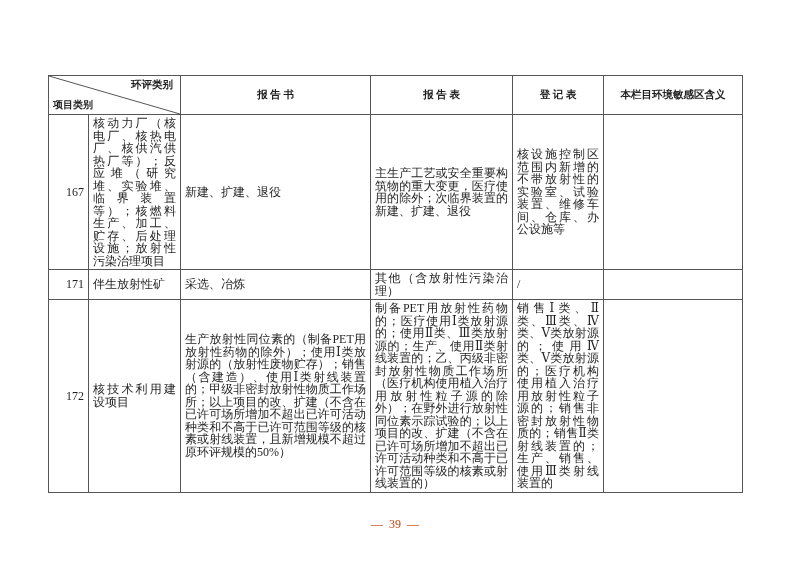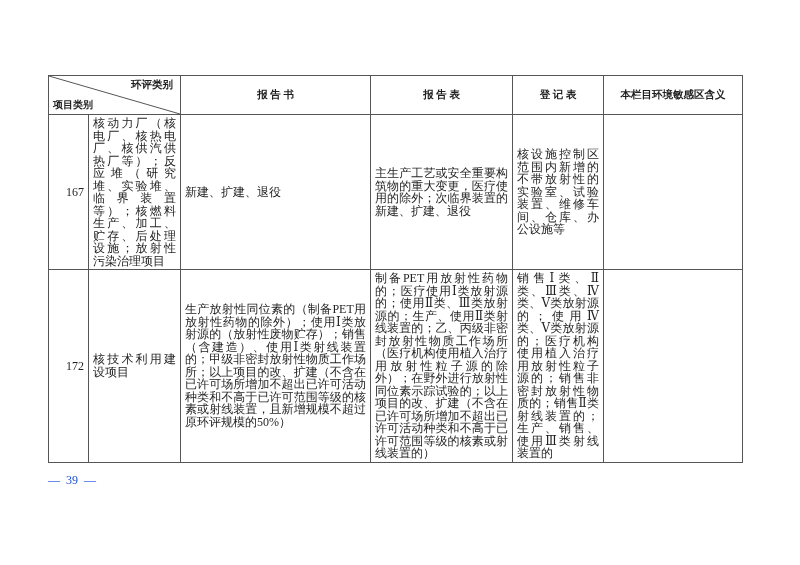--- a/index.html
+++ b/index.html
@@ -60,24 +60,24 @@
     right: 7px; top: 3px;
     font-size: 10.5px;
     text-align: center;
   }
   th.diag .diag-bottom {
     position: absolute;
     left: 4px; bottom: 3px;
     font-size: 10px;
   }
   .page-footer {
-    margin-top: 10px;
-    text-align: left;
+    margin-top: 24px;
+    text-align: center;
     font-size: 12px;
-    color: #1d4ed8;
+    color: #c2410c;
     white-space: pre;
   }
 </style>
 </head>
 <body>
 
 <div class="sheet">
   <table class="catalog">
     <colgroup>
       <col style="width:40px">
@@ -107,20 +107,28 @@
       <td class="txt">核动力厂（核电厂、核热电厂、核供汽供热厂等）；反应堆（研究堆、实验堆、临界装置等）；核燃料生产、加工、贮存、后处理设施；放射性污染治理项目</td>
       <td class="txt">新建、扩建、退役</td>
       <td class="txt">主生产工艺或安全重要构筑物的重大变更，医疗使用的除外；次临界装置的新建、扩建、退役</td>
       <td class="txt">核设施控制区范围内新增的不带放射性的实验室、试验装置、维修车间、仓库、办公设施等</td>
       <td class="txt"></td>
     </tr>
 
 
 
 
+    <tr class="h-171">
+      <td class="c-num">171</td>
+      <td class="txt">伴生放射性矿</td>
+      <td class="txt">采选、冶炼</td>
+      <td class="txt">其他（含放射性污染治理）</td>
+      <td class="txt">/</td>
+      <td class="txt"></td>
+    </tr>
 
     <tr class="h-172">
       <td class="c-num">172</td>
       <td class="txt">核技术利用建设项目</td>
       <td class="txt">生产放射性同位素的（制备PET用放射性药物的除外）；使用Ⅰ类放射源的（放射性废物贮存）；销售（含建造）、使用Ⅰ类射线装置的；甲级非密封放射性物质工作场所；以上项目的改、扩建（不含在已许可场所增加不超出已许可活动种类和不高于已许可范围等级的核素或射线装置，且新增规模不超过原环评规模的50%）</td>
       <td class="txt">制备PET用放射性药物的；医疗使用Ⅰ类放射源的；使用Ⅱ类、Ⅲ类放射源的；生产、使用Ⅱ类射线装置的；乙、丙级非密封放射性物质工作场所（医疗机构使用植入治疗用放射性粒子源的除外）；在野外进行放射性同位素示踪试验的；以上项目的改、扩建（不含在已许可场所增加不超出已许可活动种类和不高于已许可范围等级的核素或射线装置的）</td>
       <td class="txt">销售Ⅰ类、Ⅱ类、Ⅲ类、Ⅳ类、Ⅴ类放射源的；使用Ⅳ类、Ⅴ类放射源的；医疗机构使用植入治疗用放射性粒子源的；销售非密封放射性物质的；销售Ⅱ类射线装置的；生产、销售、使用Ⅲ类射线装置的</td>
       <td class="txt"></td>
     </tr>
   </tbody>

